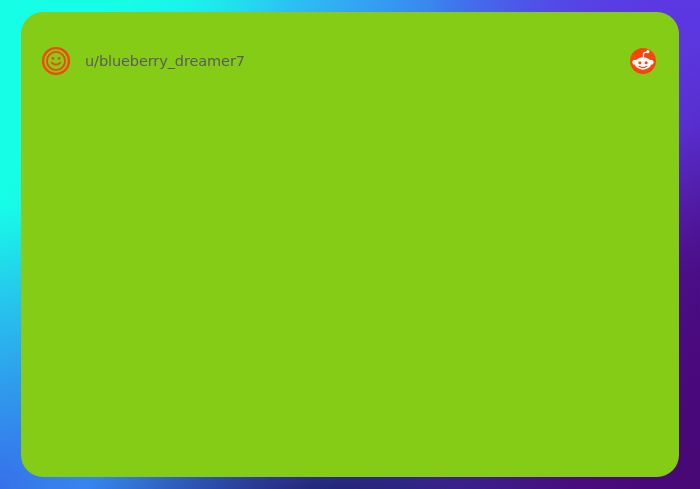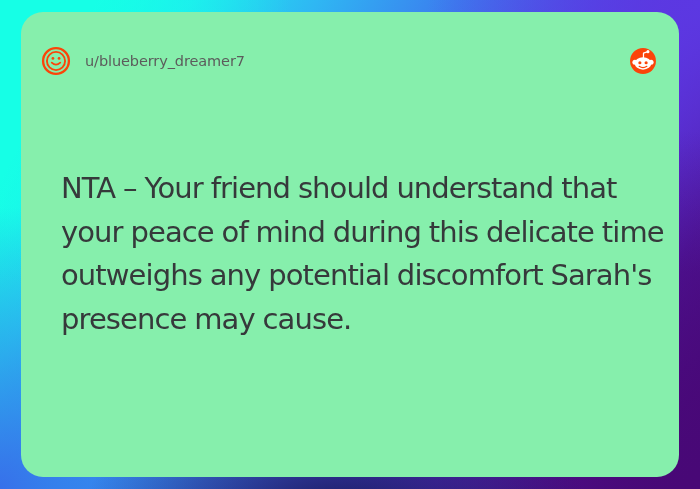--- a/index.html
+++ b/index.html
@@ -76,21 +76,21 @@
         rgba(30,32,100,0) 78%);
   }
 
   
   .card {
     position: absolute;
     left: 21px;
     top: 12px;
     width: 658px;
     height: 465px;
-    background: #86efac;
+    background: #84cc16;
     border-radius: 22px;
     box-sizing: border-box;
     padding: 0;
   }
 
   
   .card-header {
     position: absolute;
     left: 20px;
     top: 27px;
@@ -174,16 +174,15 @@
         <circle cx="30.1" cy="21.6" r="3.15" fill="#FFFFFF"></circle>
 
         <circle cx="16.1" cy="22.2" r="1.95" fill="#FB4409"></circle>
         <circle cx="23.9" cy="22.2" r="1.95" fill="#FB4409"></circle>
 
         <path d="M15.2 26.6 Q20 29.9 24.8 26.6" fill="none" stroke="#FB4409" stroke-width="1.45" stroke-linecap="round"></path>
       </svg>
 
     </div>
 
-    <div class="post-body">NTA – Your friend should understand that your peace of mind during this delicate time outweighs any potential discomfort Sarah's presence may cause.</div>
 
   </div>
 </div>
 
 </body></html>

